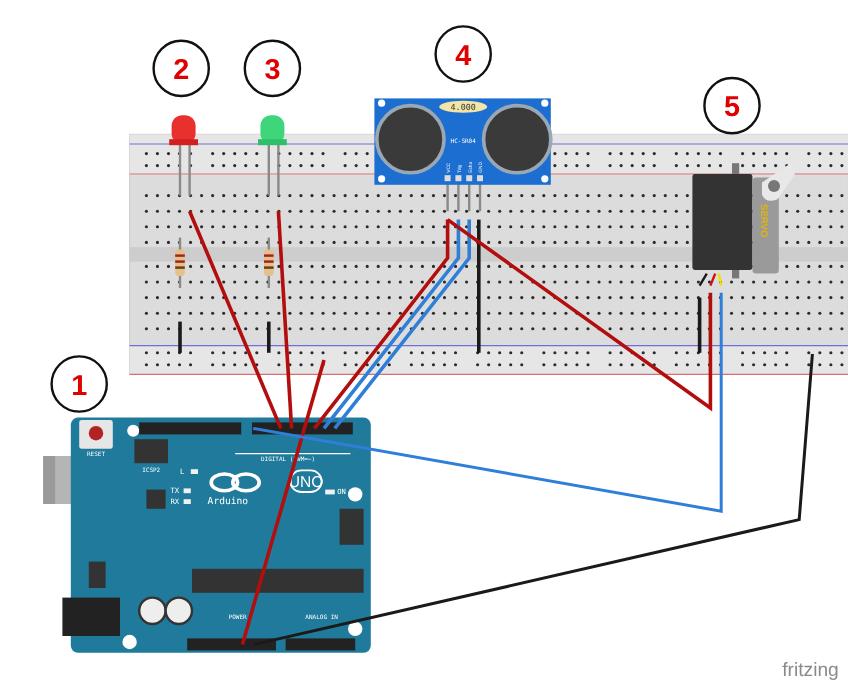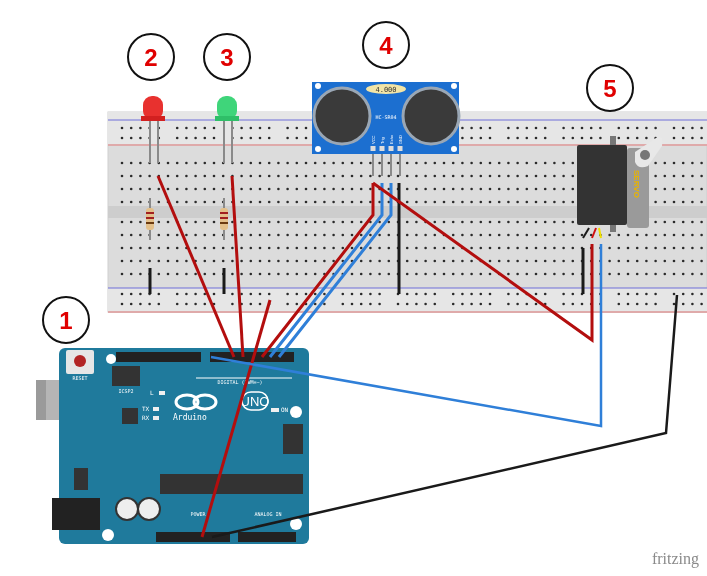--- a/index.html
+++ b/index.html
@@ -1,20 +1,20 @@
 <!DOCTYPE html>
 <html><head>
 <meta charset="utf-8">
 <style>
   html, body { margin:0; padding:0; background:#ffffff; }
   body { width:707px; height:576px; position:relative; overflow:hidden; font-family:"Liberation Sans", sans-serif; }
   svg { position:absolute; left:0; top:0; }
   .lbl { font-family:"Liberation Sans", sans-serif; font-weight:bold; fill:#e00000; font-size:24px; }
   .mono { font-family:"DejaVu Sans Mono", monospace; }
-  .fritz { position:absolute; right:8px; bottom:8px; color:#8a8a8a; font-family:Liberation Serif, serif; font-size:16px; }
+  .fritz { position:absolute; right:8px; bottom:8px; color:#8a8a8a; font-family:Liberation Sans, sans-serif; font-size:16px; }
 </style>
 </head>
 <body>
 
 <svg id="scene" width="707" height="576" viewBox="0 0 707 576">
 
   <g>
     <rect x="108" y="112" width="599" height="200" fill="#dcdcdc" stroke="#cfcfcf"></rect>
     <rect x="108" y="112" width="599" height="34" fill="#e6e6e6"></rect>
     <line x1="108" y1="120" x2="707" y2="120" stroke="#6f6fd8" stroke-width="1"></line>

